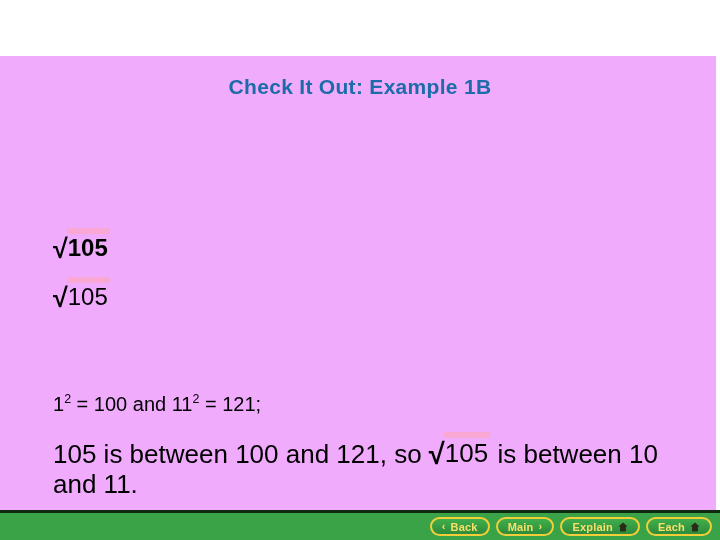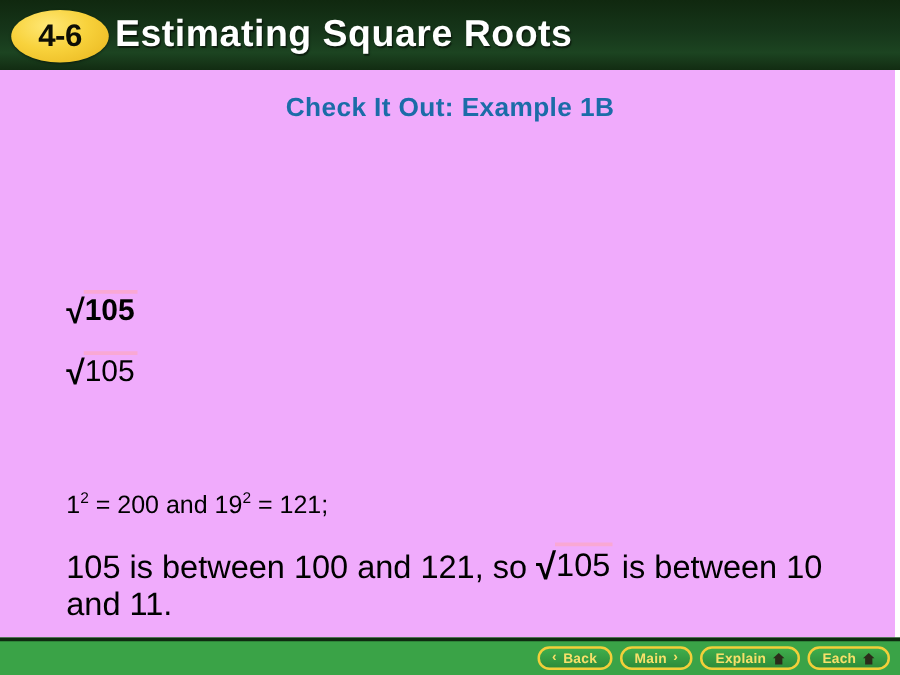--- a/index.html
+++ b/index.html
@@ -116,21 +116,21 @@
     white-space: nowrap;
   }
   .radical .radsign {
     font-weight: bold;
     font-size: 1.12em;
     position: relative;
     top: 1px;
     margin-right: -1px;
   }
   .radical .radicand {
-    border-top: 3px solid #f9a8d4;
+    border-top: 6px solid #f9a8d4;
     padding: 0 2px 0 1px;
     margin-left: 0px;
     position: relative;
     top: -1px;
   }
 
   .equation {
     position: absolute;
     left: 53px;
     top: 337px;
@@ -210,41 +210,35 @@
     height: 10px;
     position: relative;
     top: 0px;
   }
 </style>
 </head>
 <body>
 
 <div class="slide">
 
-  <div class="header">
-    <div class="lesson-badge">
-      <span class="lesson-badge-text">4-6</span>
-    </div>
-    <div class="header-title">Estimating Square Roots</div>
-  </div>
 
   <div class="content">
 
     <div class="example-title">Check It Out: Example 1B</div>
 
 
     <div class="radical-block first">
       <span class="radical"><span class="radsign">√</span><span class="radicand">105</span></span>
     </div>
 
     <div class="radical-block second">
       <span class="radical"><span class="radsign">√</span><span class="radicand">105</span></span>
     </div>
 
-    <div class="equation"><span>1</span><sup>2</sup><span> = </span><span>200</span><span> and </span><span>19</span><sup>2</sup><span> = </span><span>121;</span></div>
+    <div class="equation"><span>1</span><sup>2</sup><span> = </span><span>100</span><span> and </span><span>11</span><sup>2</sup><span> = </span><span>121;</span></div>
 
     <div class="conclusion"><span>105 is between 100 and 121, so </span><span class="radical"><span class="radsign">√</span><span class="radicand">105</span></span><span> is between 10 and 11.</span></div>
 
   </div>
 
   <div class="footer">
 
     <div class="navbar">
 
       <div class="navbtn">

